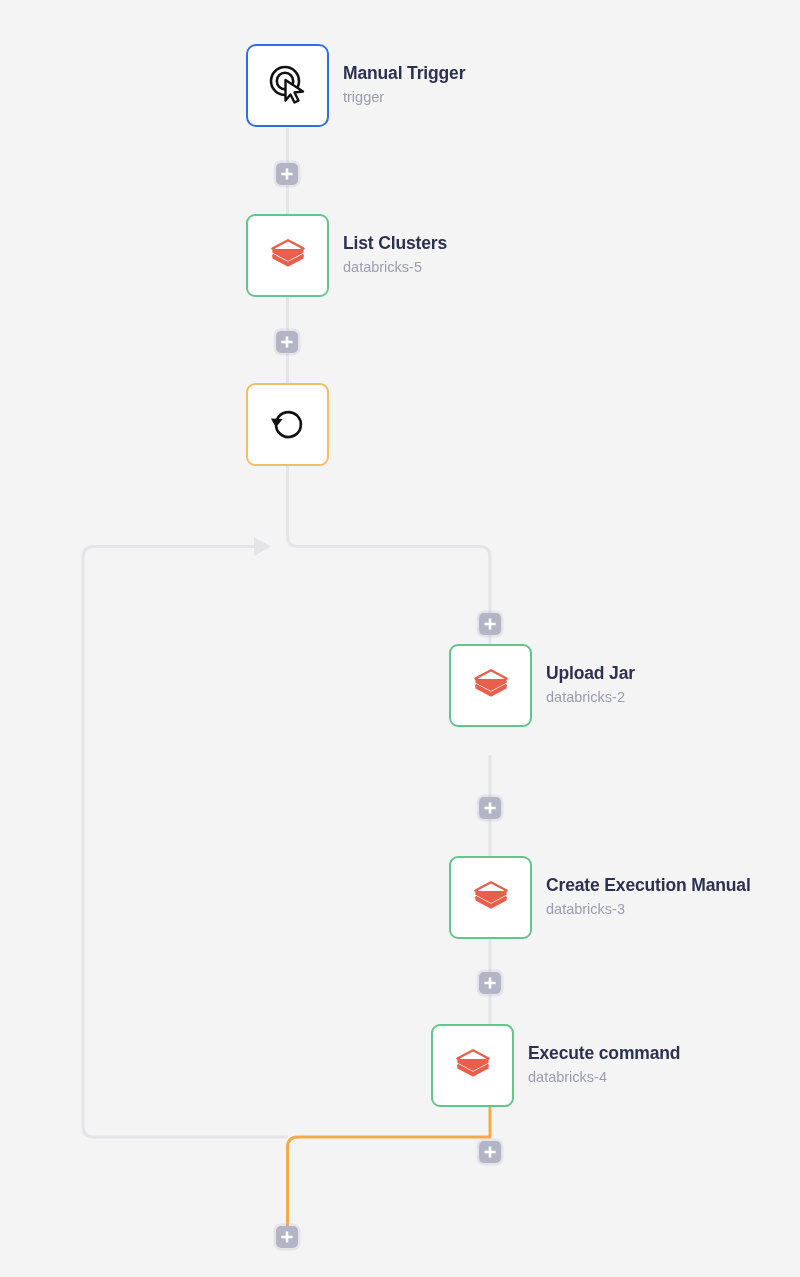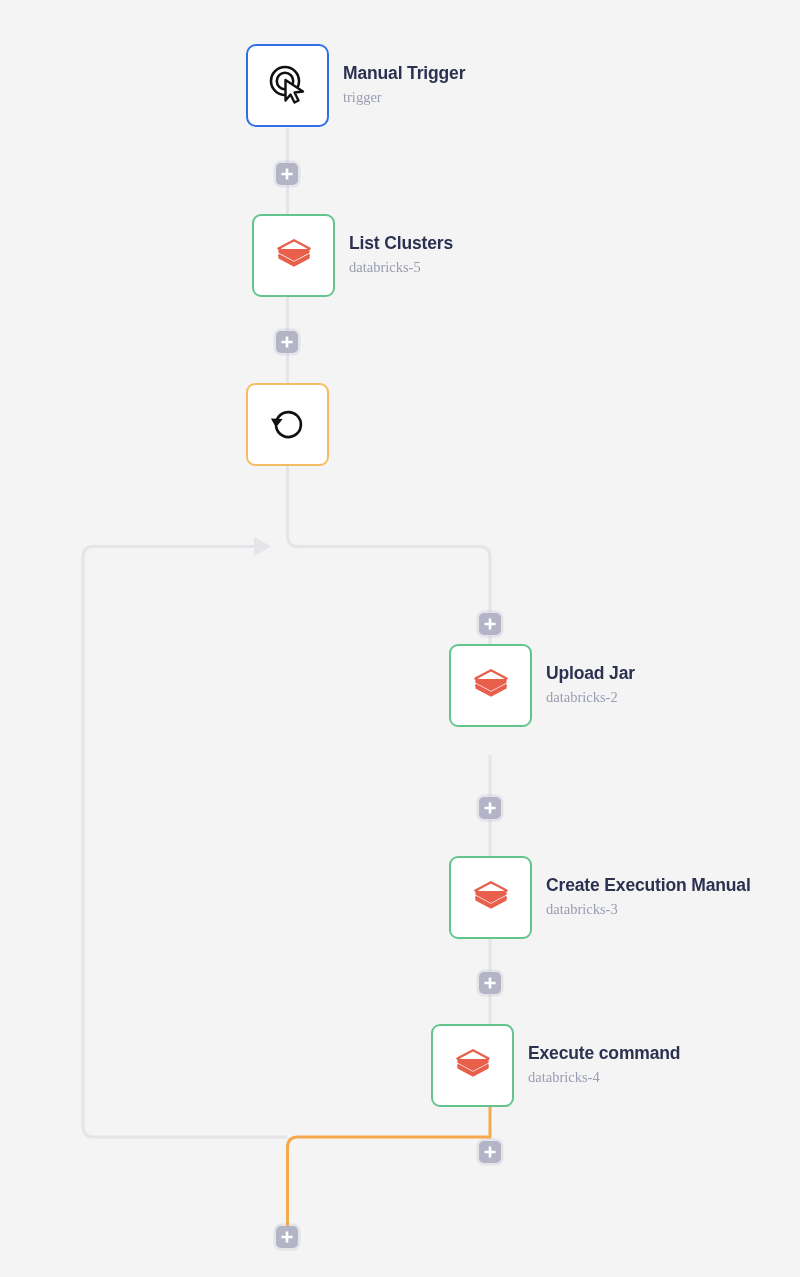--- a/index.html
+++ b/index.html
@@ -58,21 +58,20 @@
     color: #2c3150;
     letter-spacing: -0.15px;
     line-height: 1.25;
   }
   .node-subtitle {
     font-size: 14.5px;
     font-weight: normal;
     color: #9a9db0;
     line-height: 1.45;
     margin-top: 3px;
-    font-family: Liberation Serif, serif;
   }
   
   .plus-btn {
     position: absolute;
     width: 22px;
     height: 22px;
     border-radius: 5px;
     background: #b3b5c7;
     box-shadow: 0 0 0 2.5px rgba(179,181,199,0.25);
     display: flex;
@@ -114,21 +113,21 @@
           <path d="M20.5,19 L38,30.5 L29.5,31.5 L33.5,39.5 L29.5,41.5 L25.5,33.5 L20.5,39.5 Z" fill="#ffffff" stroke="#111111" stroke-width="2.4" stroke-linejoin="round"></path>
         </svg>
       </span>
     </div>
     <div class="node-labels">
       <div class="node-title">Manual Trigger</div>
       <div class="node-subtitle">trigger</div>
     </div>
   </div>
 
-  <div class="node" style="left:252px; top:214px;">
+  <div class="node" style="left:246px; top:214px;">
     <div class="node-box action">
       <span>
         <svg width="44" height="44" viewBox="0 0 48 48">
           <g fill="none" stroke="#e8604c" stroke-width="2.6" stroke-linejoin="round">
             <path d="M24,9 L41,18 L24,27 L7,18 Z"></path>
             <path d="M7,25 L24,34 L41,25"></path>
             <path d="M7,25 L24,34 L41,25 L41,29 L24,38 L7,29 Z" fill="#e8604c" stroke="none"></path>
             <path d="M7,18.5 L7,22.5 L24,31.5 L41,22.5 L41,18.5" fill="#e8604c" stroke="none"></path>
           </g>
         </svg>

